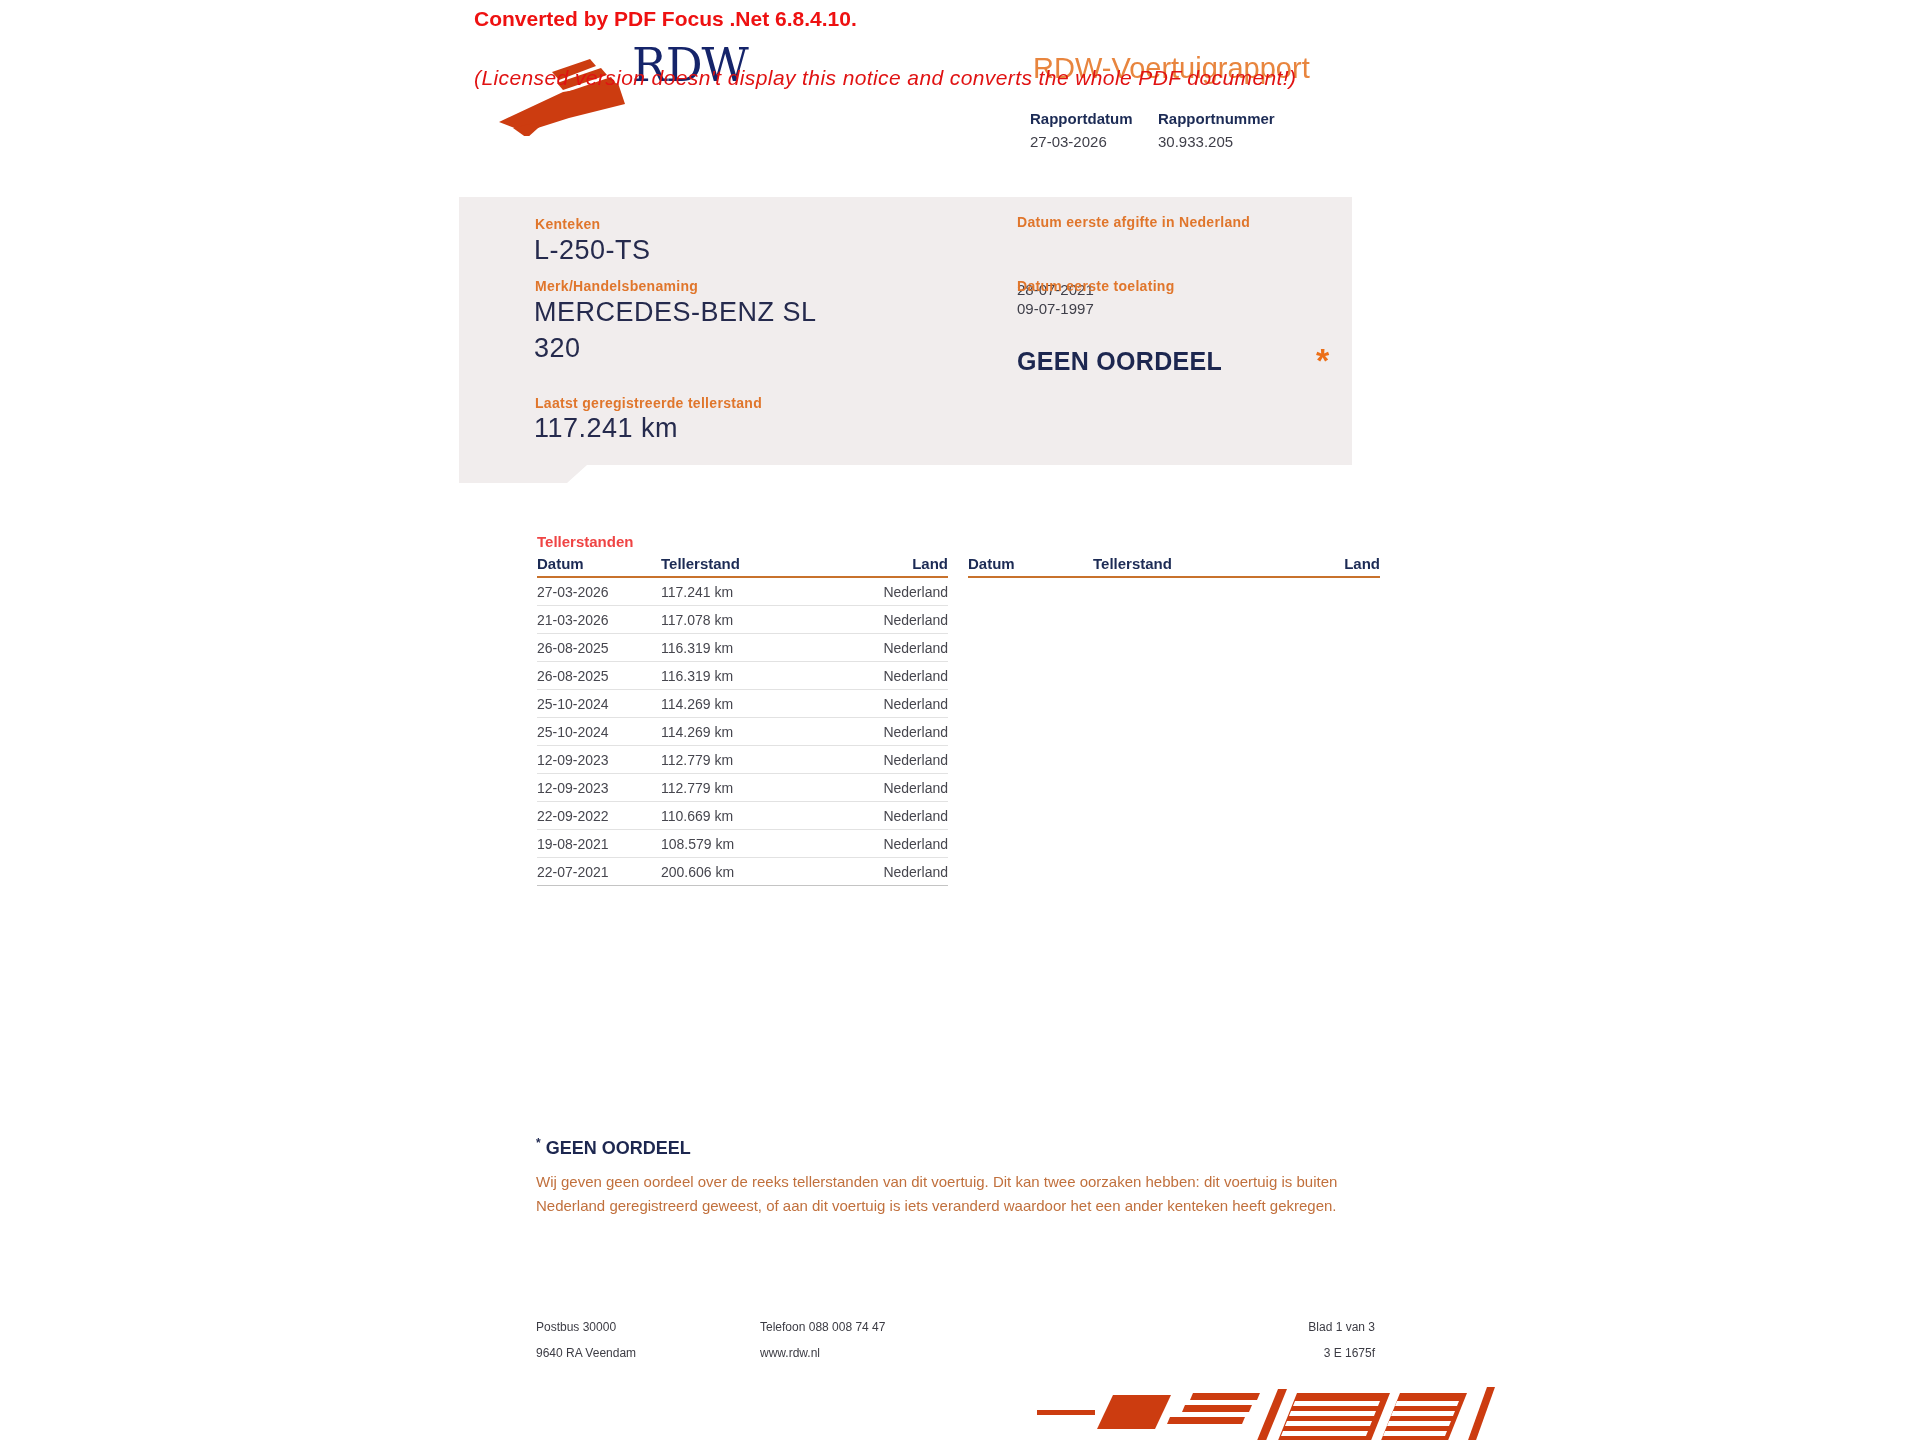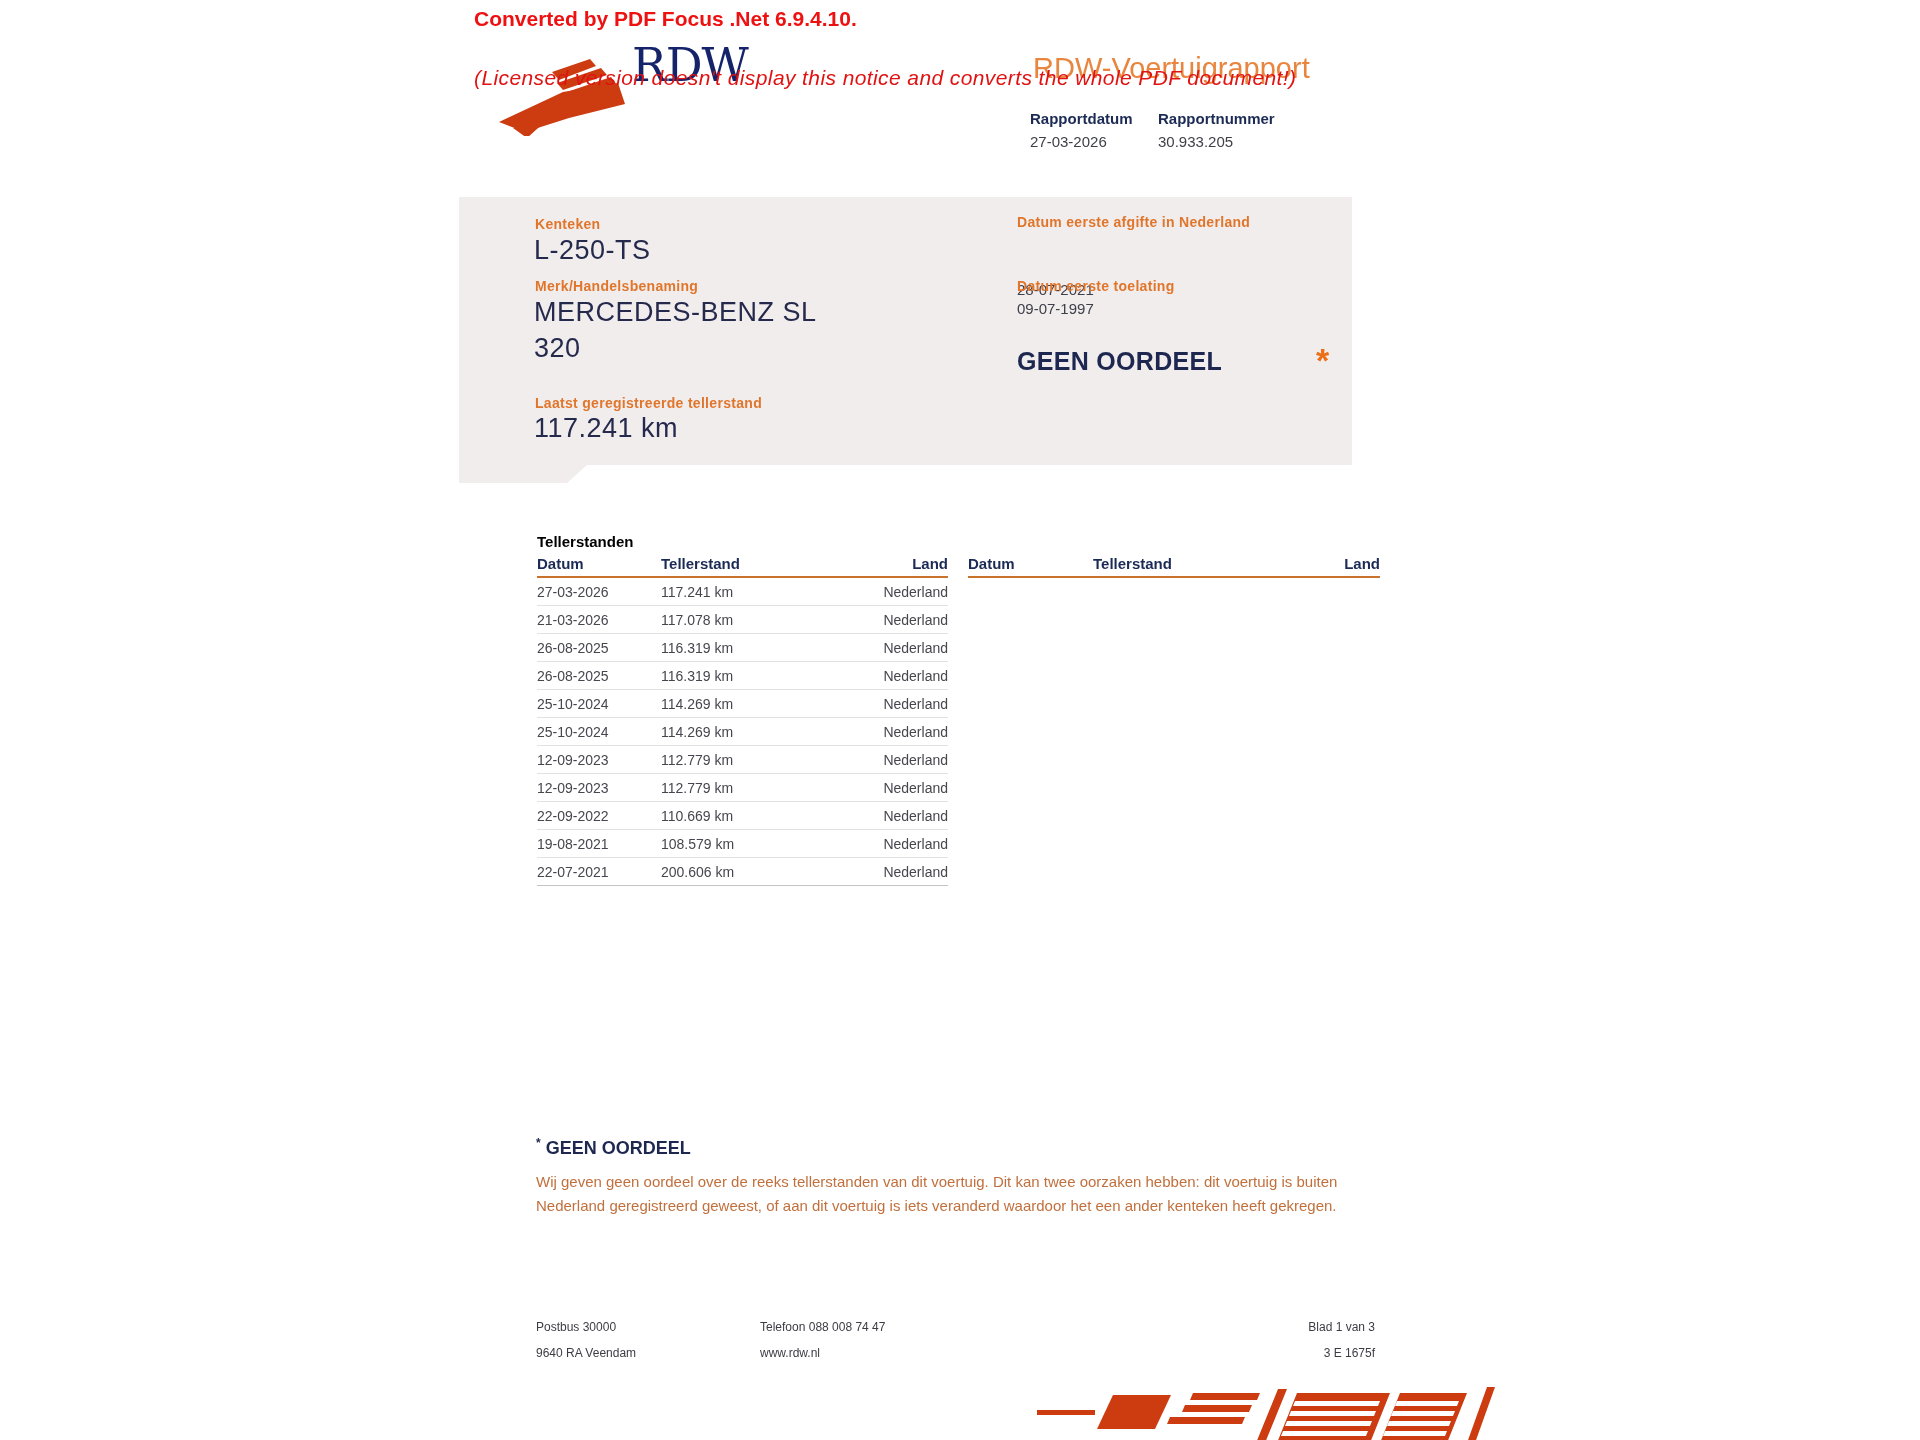--- a/index.html
+++ b/index.html
@@ -41,21 +41,21 @@
   .t-label{left:76px;top:198px;}
   .t-value{left:75px;top:216px;}
   .a-label{left:558px;top:17px;}
   .a-value{left:558px;top:40px;margin-top:44px;}
   .o-label{left:558px;top:81px;}
   .o-value{left:558px;top:103px;}
   .verdict{left:558px;top:150px;color:#1d2750;font-weight:bold;font-size:25px;letter-spacing:.3px;white-space:nowrap;position:absolute;}
   .verdict-star{left:857px;top:144px;color:#ec6f18;font-weight:bold;font-size:34px;position:absolute;}
 
   
-  .section-title{left:537px;top:533px;color:#000000;font-weight:bold;font-size:15px;}
+  .section-title{left:537px;top:533px;color:#ef4444;font-weight:bold;font-size:15px;}
   .otable{top:555px;}
   .otable-left{left:537px;width:411px;}
   .otable-right{left:968px;width:412px;}
   .thead{display:flex;align-items:flex-start;padding-bottom:4px;border-bottom:2px solid #c8722c;
          color:#1c2b55;font-weight:bold;font-size:15px;}
   .trow{display:flex;align-items:center;height:27px;border-bottom:1px solid #e2e2e2;
         color:#46464e;font-size:14px;}
   .trow:last-child{border-bottom:1px solid #c4c4c4;}
   .c-date{width:124px;flex:none;}
   .c-val{flex:1;text-align:left;}
@@ -73,21 +73,21 @@
   .f-c1{left:536px;}
   .f-c2{left:760px;}
   .f-c3{left:1175px;width:200px;text-align:right;}
 
   
   .stripes-svg{left:1035px;top:1385px;width:460px;height:60px;}
 </style>
 </head>
 <body>
 
-<div class="abs notice1">Converted by PDF Focus .Net 6.9.4.10.</div>
+<div class="abs notice1">Converted by PDF Focus .Net 6.8.4.10.</div>
 <div class="abs notice2">(Licensed version doesn't display this notice and converts the whole PDF document!)</div>
 
 <div class="abs rdw-word">RDW</div>
 <svg class="abs flag-svg" viewBox="0 0 142 80" xmlns="http://www.w3.org/2000/svg">
   <g fill="#cc3c10">
     <polygon points="55,16 93,3 99,10 62,24"></polygon>
     <polygon points="60,27 104,12 110,19 66,34"></polygon>
     <polygon points="64,38 114,21 120,29 71,46"></polygon>
     <polygon points="2,66 66,36 121,27 128,48 72,62 28,76"></polygon>
     <polygon points="16,72 50,64 30,82"></polygon>

